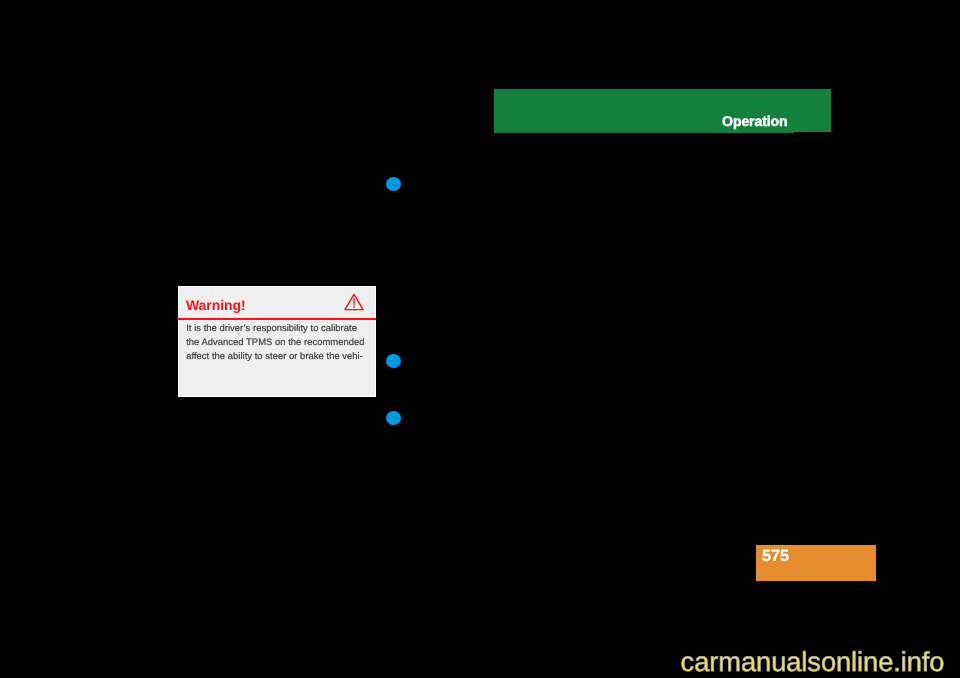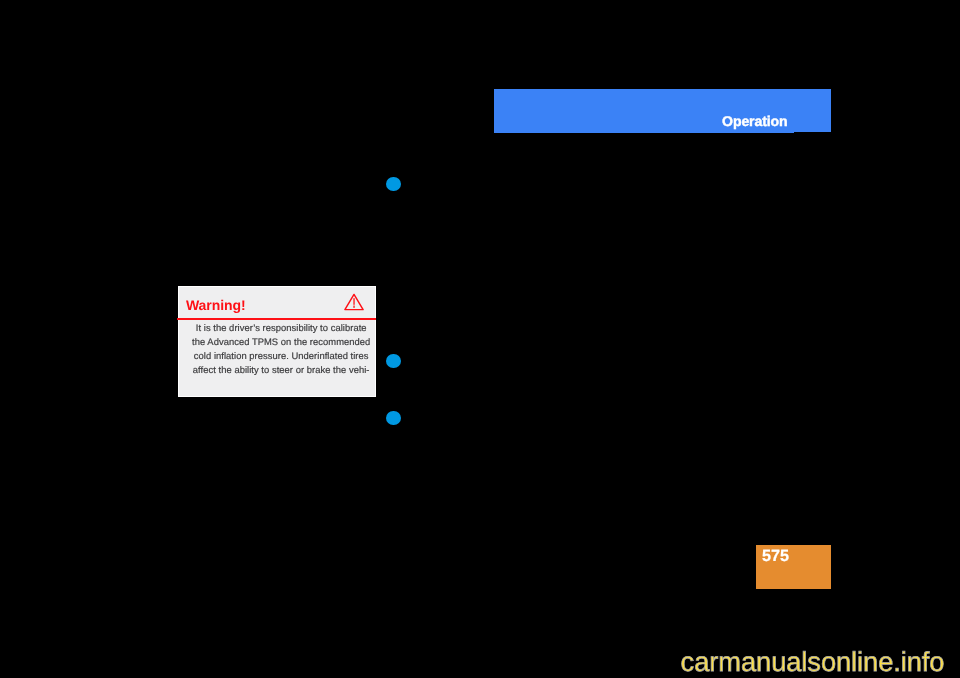--- a/index.html
+++ b/index.html
@@ -91,29 +91,30 @@
     position: absolute;
     left: 7.6px;
     top: 34.4px;
     width: 190px;
     font-size: 9.4px;
     color: #3b3b3d;
     letter-spacing: 0.05px;
     white-space: nowrap;
     -webkit-text-stroke: 0.18px #3b3b3d;
   }
-  .wline { height: 14px; line-height: 14px; text-align: center; }
+  .wline { height: 14px; line-height: 14px; }
   
   .page-num-box {
     position: absolute;
     left: 756px;
     top: 545px;
     width: 75px;
-    height: 44px;
+    height: 36px;
     background: #e58c2f;
+    padding-left: 45px;
   }
   .page-num {
     position: absolute;
     left: 5.9px;
     top: 2.6px;
     font-size: 16.2px;
     font-weight: bold;
     color: #ffffff;
     line-height: 1;
     letter-spacing: 0.05px;
@@ -129,21 +130,21 @@
     letter-spacing: -0.08px;
     line-height: 1;
     -webkit-text-stroke: 0.75px #a8a8a8;
   }
 </style>
 </head>
 <body>
 
 <div class="page" style="background: rgb(0, 0, 0);">
 
-  <div class="header-bar" style="background: #3b82f6;">
+  <div class="header-bar" style="background: #15803d;">
     <span class="header-title" style="color: rgb(255, 255, 255);">Operation</span>
     <div class="header-bar-notch" style="background: rgb(0, 0, 0);"></div>
   </div>
 
   <div class="bullet" style="left: 386.1px; top: 177.1px; background: rgb(0, 153, 227);"></div>
   <div class="bullet" style="left: 386.1px; top: 353.6px; background: rgb(0, 153, 227);"></div>
   <div class="bullet" style="left: 386.1px; top: 411.1px; background: rgb(0, 153, 227);"></div>
 
   <div class="warning-box" style="background: rgb(239, 239, 240);">
     <span class="warning-title" style="color: rgb(254, 16, 22);">Warning!</span>
@@ -151,21 +152,20 @@
       <svg width="20" height="18" viewBox="0 0 20 18">
         <path d="M10 1.4 L19.1 16.6 L0.9 16.6 Z" fill="none" stroke="currentColor" stroke-width="1.45" stroke-linejoin="round"></path>
         <rect x="9.38" y="5.2" width="1.3" height="6.6" fill="currentColor"></rect>
         <rect x="9.38" y="12.5" width="1.3" height="2.4" fill="currentColor"></rect>
       </svg>
     </span>
     <div class="warning-rule" style="background: rgb(254, 16, 22);"></div>
     <div class="warning-body" style="color: rgb(59, 59, 61);">
       <div class="wline">It is the driver’s responsibility to calibrate</div>
       <div class="wline">the Advanced TPMS on the recommended</div>
-      <div class="wline">cold inflation pressure. Underinflated tires</div>
       <div class="wline">affect the ability to steer or brake the vehi-</div>
     </div>
   </div>
 
   <div class="page-num-box" style="background: rgb(229, 140, 47);">
     <span class="page-num" style="color: rgb(255, 255, 255);">575</span>
   </div>
 
   <div class="watermark" style="color: #fde047;">carmanualsonline.info</div>
 

